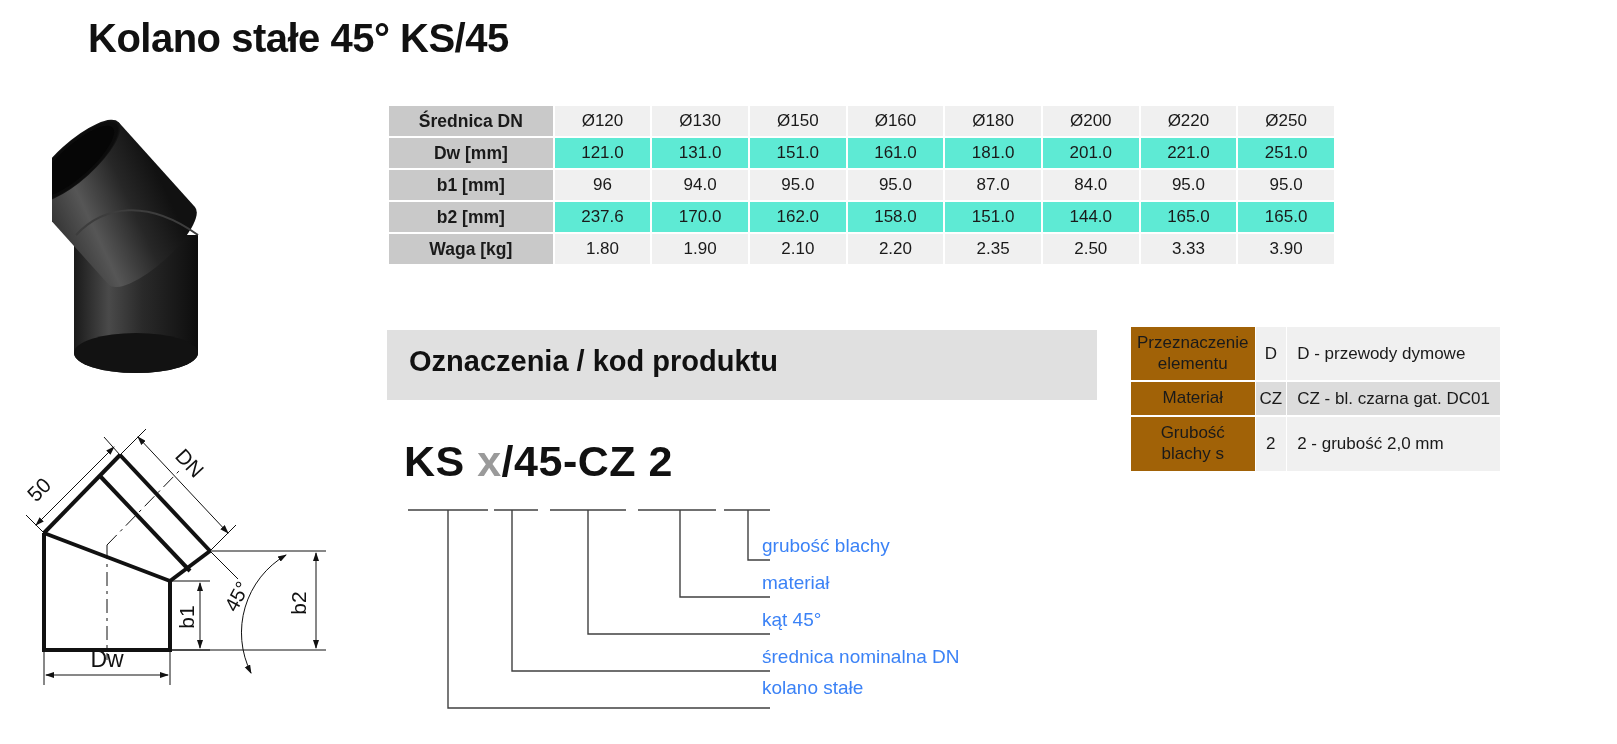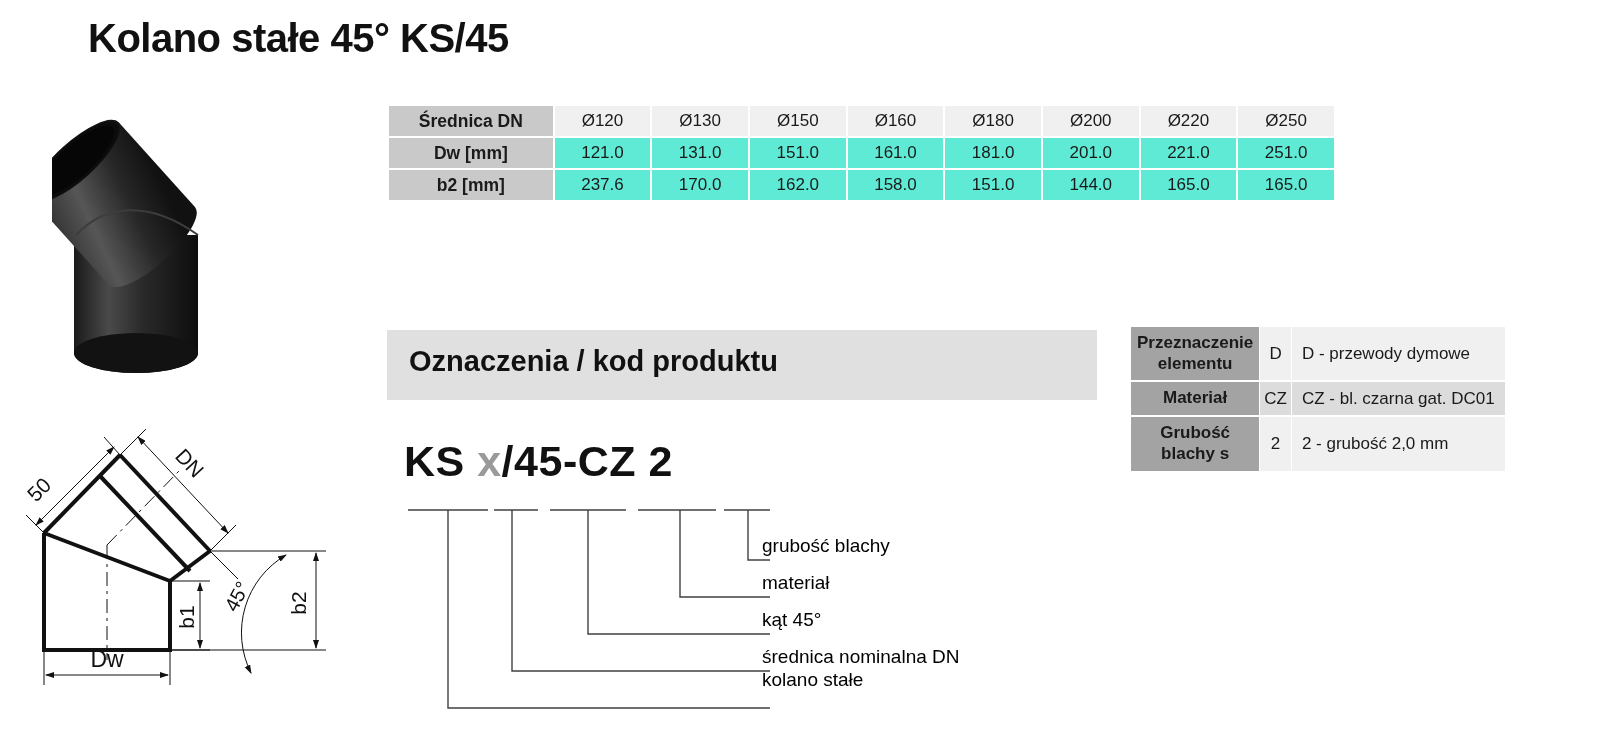--- a/index.html
+++ b/index.html
@@ -67,32 +67,32 @@
     letter-spacing:0.5px;
   }
   #product-code .var{color:#9a9a9a;}
 
   
   #callout-diagram{
     position:absolute;left:398px;top:500px;width:620px;height:215px;
   }
   #callout-diagram svg{display:block;}
   .callout-label{
-    position:absolute;font-size:19px;color:#000000;white-space:nowrap;
+    position:absolute;font-size:19px;color:#3b82f6;white-space:nowrap;
   }
 
   
   #legend-table{
     position:absolute;left:1130px;top:325px;
     border-collapse:separate;border-spacing:1px 2px;
     font-size:17px;
   }
   #legend-table td{vertical-align:middle;}
   #legend-table td.lbl{
-    background:#a3a3a3;font-weight:bold;text-align:center;
+    background:#a16207;font-weight:normal;text-align:center;
     width:148px;padding:6px 6px;line-height:1.22;font-size:17px;
   }
   #legend-table td.code{
     text-align:center;width:36px;padding:6px 4px;font-size:17px;
   }
   #legend-table td.desc{
     text-align:left;width:232px;padding:6px 10px;font-size:17px;white-space:nowrap;
   }
   #legend-table tr.odd td.code,#legend-table tr.odd td.desc{background:#f0f0f0;}
   #legend-table tr.even td.code,#legend-table tr.even td.desc{background:#dcdcdc;}
@@ -230,31 +230,53 @@
         <td class="rowlabel">Dw [mm]</td>
         <td class="val">121.0</td>
         <td class="val">131.0</td>
         <td class="val">151.0</td>
         <td class="val">161.0</td>
         <td class="val">181.0</td>
         <td class="val">201.0</td>
         <td class="val">221.0</td>
         <td class="val">251.0</td>
       </tr>
+      <tr class="odd">
+        <td class="rowlabel">b1 [mm]</td>
+        <td class="val">96</td>
+        <td class="val">94.0</td>
+        <td class="val">95.0</td>
+        <td class="val">95.0</td>
+        <td class="val">87.0</td>
+        <td class="val">84.0</td>
+        <td class="val">95.0</td>
+        <td class="val">95.0</td>
+      </tr>
       <tr class="even">
         <td class="rowlabel">b2 [mm]</td>
         <td class="val">237.6</td>
         <td class="val">170.0</td>
         <td class="val">162.0</td>
         <td class="val">158.0</td>
         <td class="val">151.0</td>
         <td class="val">144.0</td>
         <td class="val">165.0</td>
         <td class="val">165.0</td>
       </tr>
+      <tr class="odd">
+        <td class="rowlabel">Waga [kg]</td>
+        <td class="val">1.80</td>
+        <td class="val">1.90</td>
+        <td class="val">2.10</td>
+        <td class="val">2.20</td>
+        <td class="val">2.35</td>
+        <td class="val">2.50</td>
+        <td class="val">3.33</td>
+        <td class="val">3.90</td>
+      </tr>
     </tbody>
   </table>
 
   <div id="oznaczenia-banner"></div>
   <div id="oznaczenia-title">Oznaczenia / kod produktu</div>
 
   <div id="product-code">
     <span>KS</span><span>&nbsp;</span><span class="var">x</span><span>/</span><span>45</span><span>-</span><span>CZ</span><span>&nbsp;</span><span>2</span>
   </div>
 
@@ -276,21 +298,21 @@
 
         <path d="M114,10 L114,171 L372,171"></path>
 
         <path d="M50,10 L50,208 L372,208"></path>
       </g>
     </svg>
     <div class="callout-label" style="left:364px;top:35px;">grubość blachy</div>
     <div class="callout-label" style="left:364px;top:72px;">materiał</div>
     <div class="callout-label" style="left:364px;top:109px;">kąt 45°</div>
     <div class="callout-label" style="left:364px;top:146px;">średnica nominalna DN</div>
-    <div class="callout-label" style="left:364px;top:169px;">kolano stałe</div>
+    <div class="callout-label" style="left:364px;top:177px;">kolano stałe</div>
   </div>
 
   <table id="legend-table">
     <tbody>
       <tr class="odd">
         <td class="lbl">
           <div>Przeznaczenie</div>
           <div>elementu</div>
         </td>
         <td class="code">D</td>

